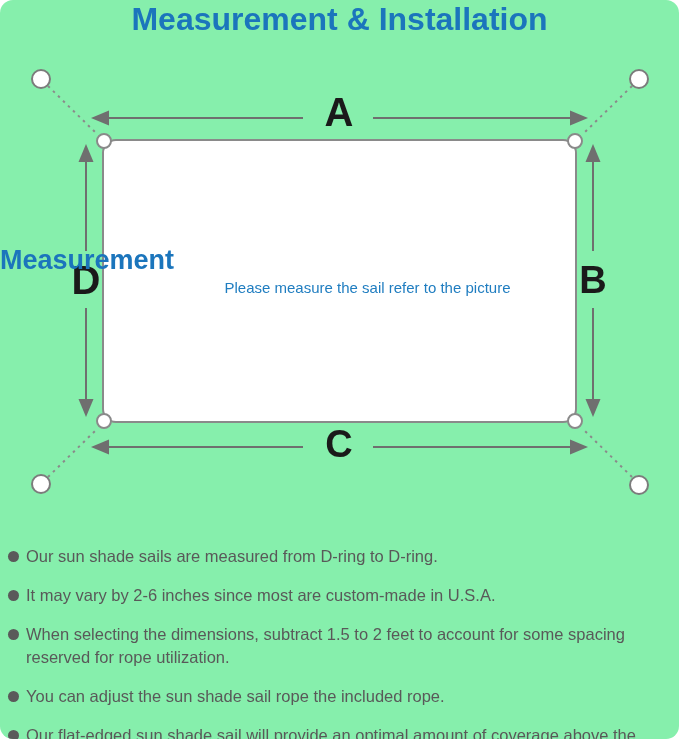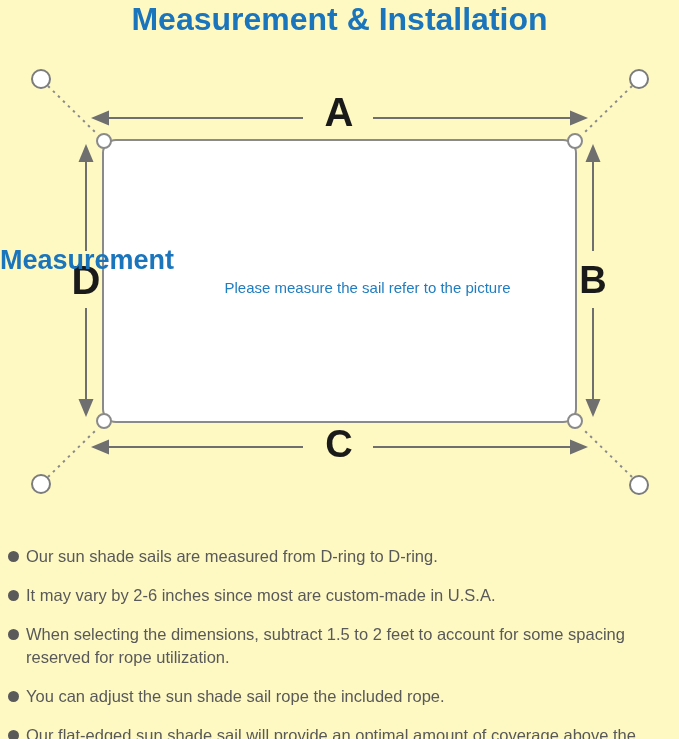--- a/index.html
+++ b/index.html
@@ -1,18 +1,18 @@
 <!DOCTYPE html>
 <html><head>
 <meta charset="utf-8">
 <style>
   html,body{margin:0;padding:0;background:#fff;}
   #stage{
-    position:relative;width:679px;height:739px;background:#fef9c3;
-    font-family:"Liberation Sans",sans-serif;overflow:hidden;
+    position:relative;width:679px;height:739px;background:#86efac;
+    font-family:"Liberation Sans",sans-serif;overflow:hidden;border-radius:13px;
   }
   .page-title{
     position:absolute;left:0;top:1px;width:679px;text-align:center;
     font-size:32px;font-weight:700;color:#1b75bc;letter-spacing:0;
   }
   #diagram-svg{position:absolute;left:0;top:55px;}
   .dim-label{
     position:absolute;text-align:center;font-weight:700;color:#1a1a1a;
     font-size:40px;line-height:46px;height:46px;
   }

